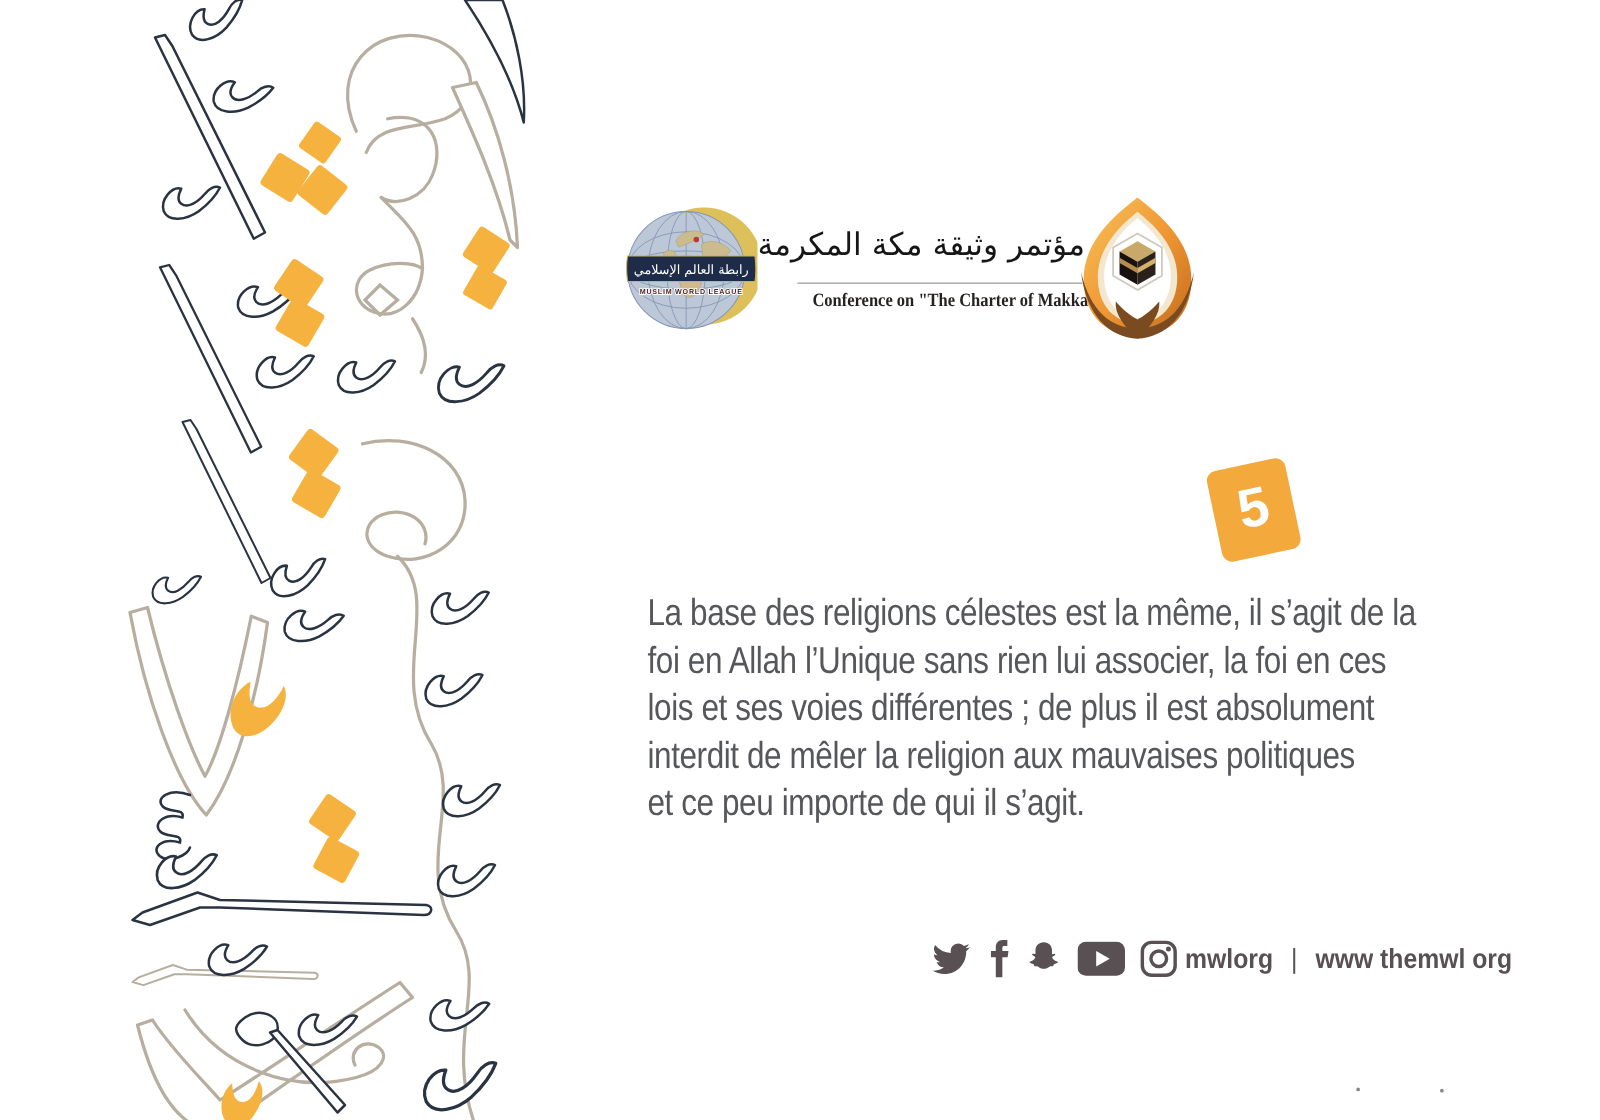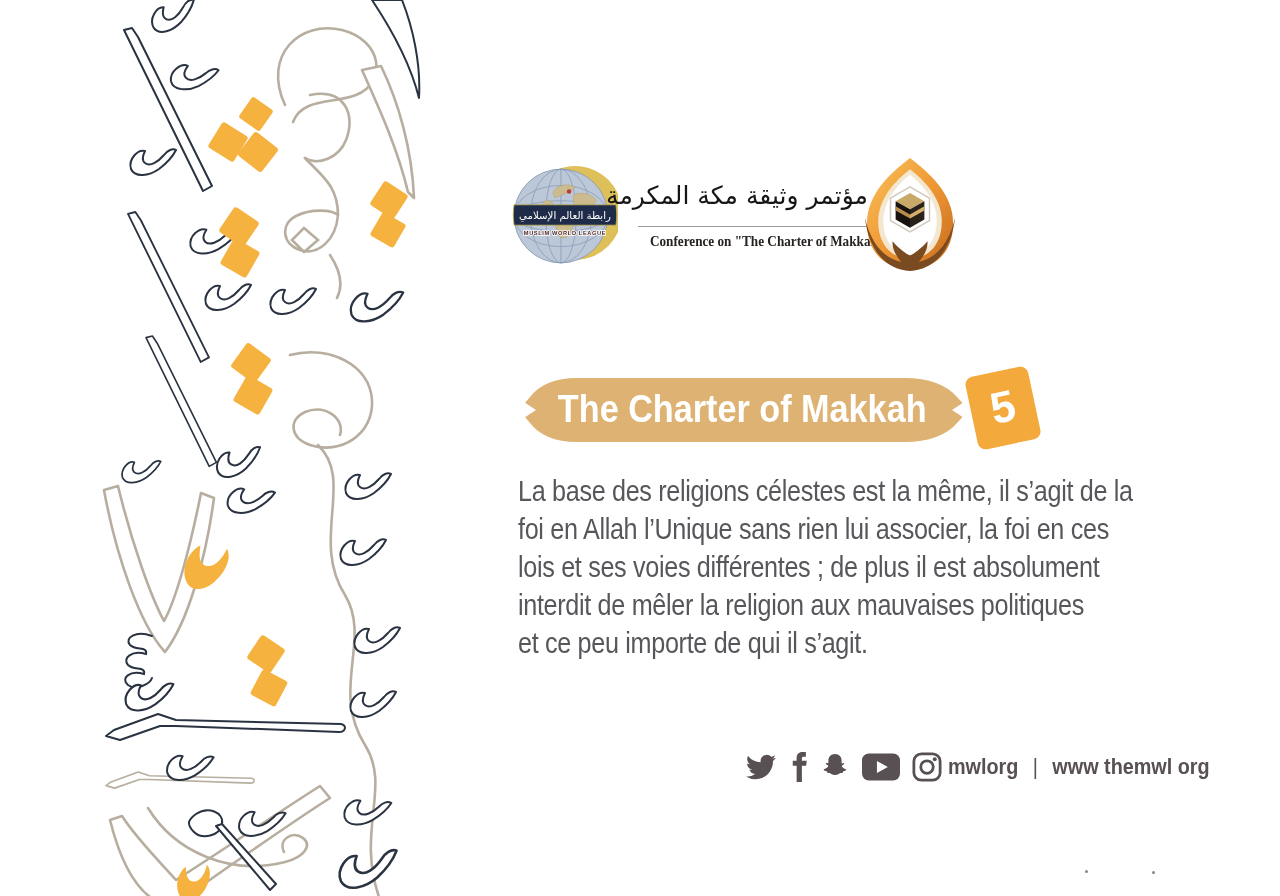--- a/index.html
+++ b/index.html
@@ -8,21 +8,21 @@
     font-family:"Liberation Sans",sans-serif;
   }
   
   .pattern{position:absolute;left:0;top:0;width:450px;height:896px;}
   .dk{fill:#ffffff;stroke:#2a3342;stroke-width:2;stroke-linejoin:round;}
   .dkl{fill:none;stroke:#2a3342;stroke-width:2;stroke-linecap:round;}
   .tn{fill:none;stroke:#b7ae9f;stroke-width:2.6;stroke-linecap:round;}
   .tnf{fill:#ffffff;stroke:#b7ae9f;stroke-width:2.6;stroke-linejoin:round;}
   .am{fill:#f6b23e;}
   
-  .mwl-logo{position:absolute;left:512px;top:162px;width:106px;height:106px;text-align:right;}
+  .mwl-logo{position:absolute;left:500px;top:162px;width:106px;height:106px;text-align:right;}
   .conf-block{position:absolute;left:636px;top:170px;width:232px;text-align:center;}
   .conf-arabic{
     font-family:"DejaVu Sans",sans-serif;direction:rtl;font-weight:normal;color:#161616;
     font-size:25px;line-height:52px;white-space:nowrap;
   }
   .conf-divider{height:1px;background:#9a9a9a;margin:4px 2px 6px 2px;}
   .conf-caption{
     font-family:"Liberation Serif",serif;font-weight:bold;color:#262220;
     font-size:15px;white-space:nowrap;transform:scaleX(0.88);transform-origin:center top;
   }
@@ -186,28 +186,20 @@
       <polygon points="50,36 64,44 50,52 36,44" fill="#c9a969"></polygon>
       <polygon points="36,44 50,52 50,70 36,62" fill="#17120e"></polygon>
       <polygon points="50,52 64,44 64,62 50,70" fill="#2a221a"></polygon>
       <polygon points="36,49 50,57 50,61 36,53" fill="#b68d4e"></polygon>
       <polygon points="50,57 64,49 64,53 50,61" fill="#d4b06a"></polygon>
       <path d="M6,60 C10,94 28,111 50,112 C72,111 90,94 94,60 C87,90 71,104 50,104 C29,104 13,90 6,60 Z" fill="#7a4a21"></path>
       <path d="M50,112 C40,103 32,93 33,83 C40,91 46,95 50,97 C54,95 60,91 67,83 C68,93 60,103 50,112 Z" fill="#7a4a21"></path>
     </svg>
   </div>
 
-  <div class="banner">
-    <svg viewBox="0 0 450 66" width="450" height="66">
-      <path d="M58,1 L385,1 C410,1 428,8 438,20 L450,33 L438,46 C428,58 410,65 385,65 L58,65 C36,65 20,58 11,46 L0,33 L11,20 C20,8 36,1 58,1 Z" fill="#ddb272"></path>
-      <polygon points="-1,21 17,33 -1,45" fill="#ffffff"></polygon>
-      <polygon points="451,21 433,33 451,45" fill="#ffffff"></polygon>
-    </svg>
-    <span class="banner-title">The Charter of Makkah</span>
-  </div>
 
   <div class="badge">
     <span class="badge-number">5</span>
   </div>
 
   <p class="body-text">La base des religions célestes est la même, il s’agit de la
 foi en Allah l’Unique sans rien lui associer, la foi en ces
 lois et ses voies différentes ; de plus il est absolument
 interdit de mêler la religion aux mauvaises politiques
 et ce peu importe de qui il s’agit.</p>

